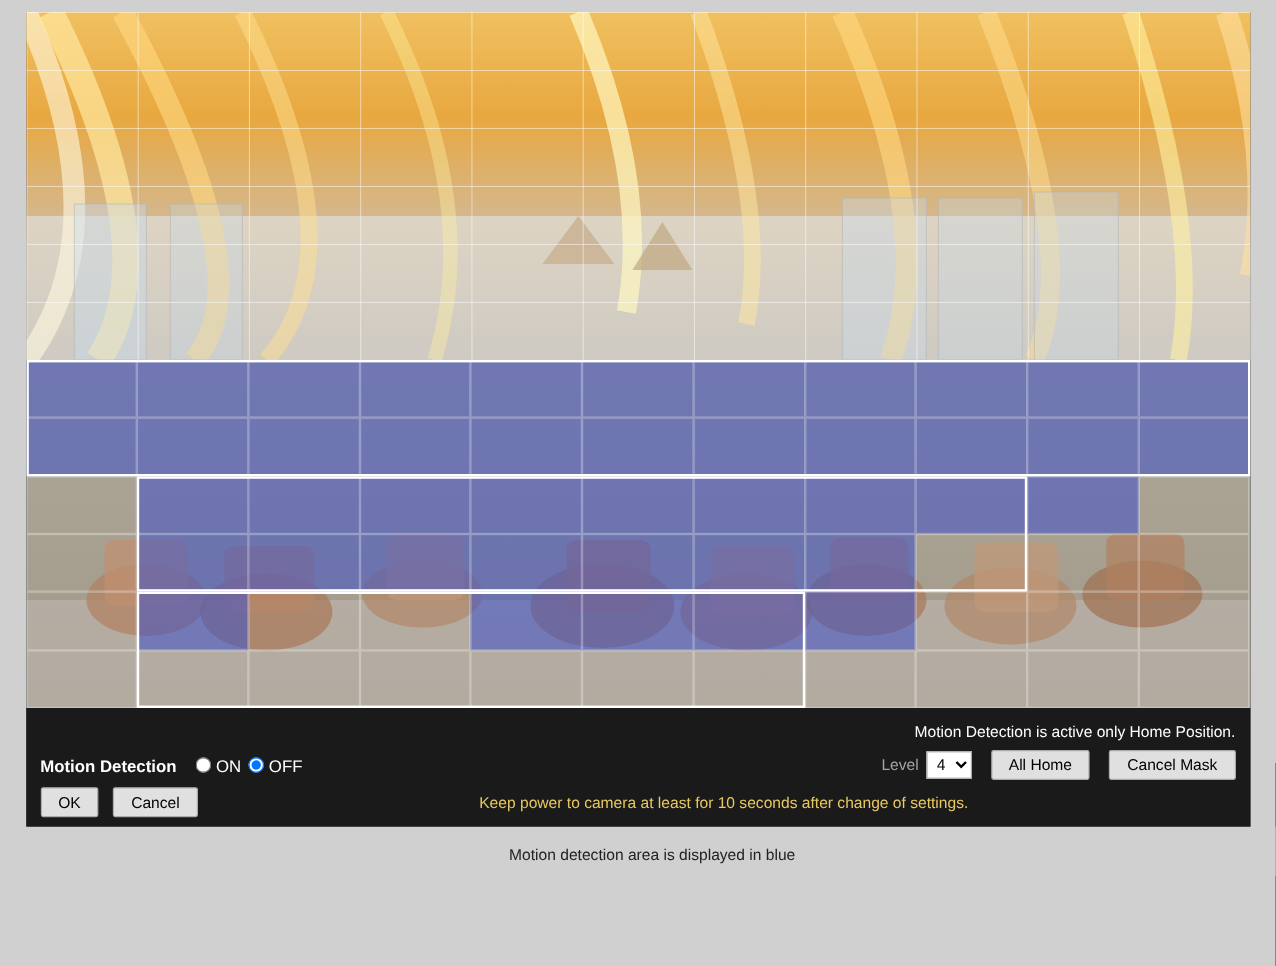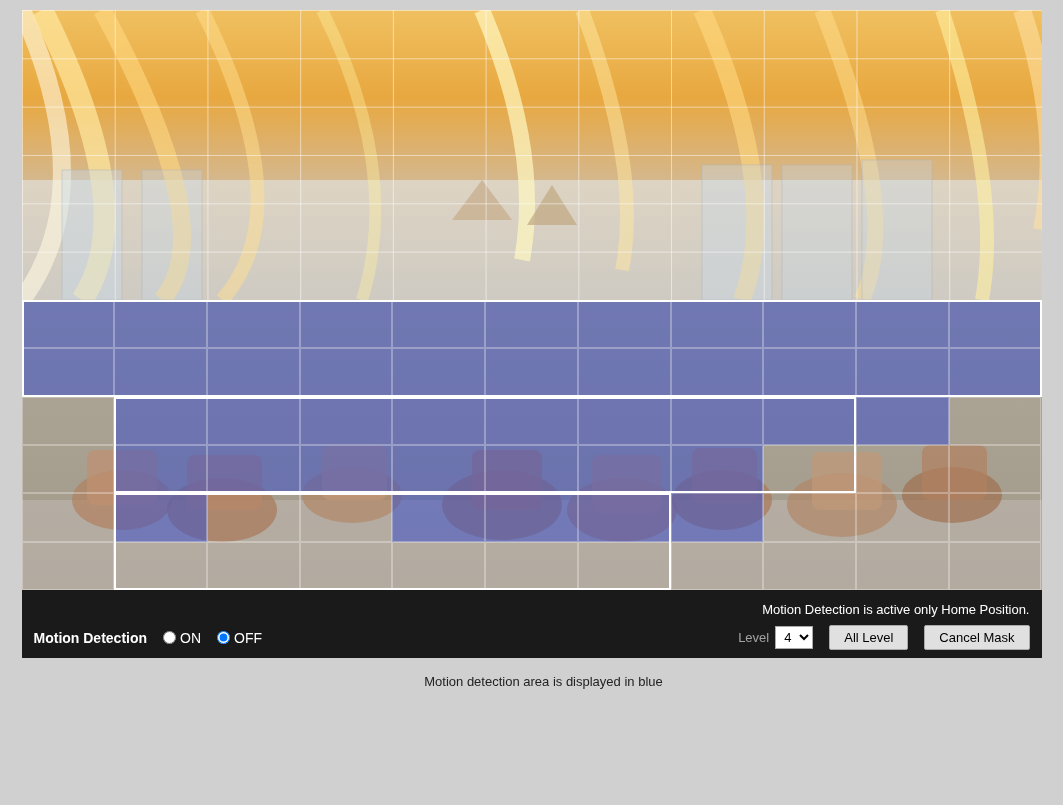--- a/index.html
+++ b/index.html
@@ -101,21 +101,21 @@
 
     .motion-detection-label {
       color: white;
       font-size: 14px;
       font-weight: bold;
     }
 
     .radio-group {
       display: flex;
       align-items: flex-start;
-      gap: 16px;
+      gap: 6px;
     }
 
     .radio-label {
       color: white;
       font-size: 14px;
       display: flex;
       align-items: center;
       gap: 4px;
       cursor: pointer;
     }
@@ -357,21 +357,28 @@
         <span class="level-label">Level</span>
         <select class="level-select">
           <option>1</option>
           <option>2</option>
           <option>3</option>
           <option selected="">4</option>
           <option>5</option>
         </select>
       </div>
 
-      <button class="btn">All Level</button>
+      <button class="btn">All Home</button>
       <button class="btn">Cancel Mask</button>
     </div>
 
+    <div class="second-row">
+
+      <button class="btn">OK</button>
+      <button class="btn">Cancel</button>
+
+      <span class="warning-text">Keep power to camera at least for 10 seconds after change of settings.</span>
+    </div>
   </div>
 
 </div>
 
 <div class="caption">Motion detection area is displayed in blue</div>
 
 </body></html>

